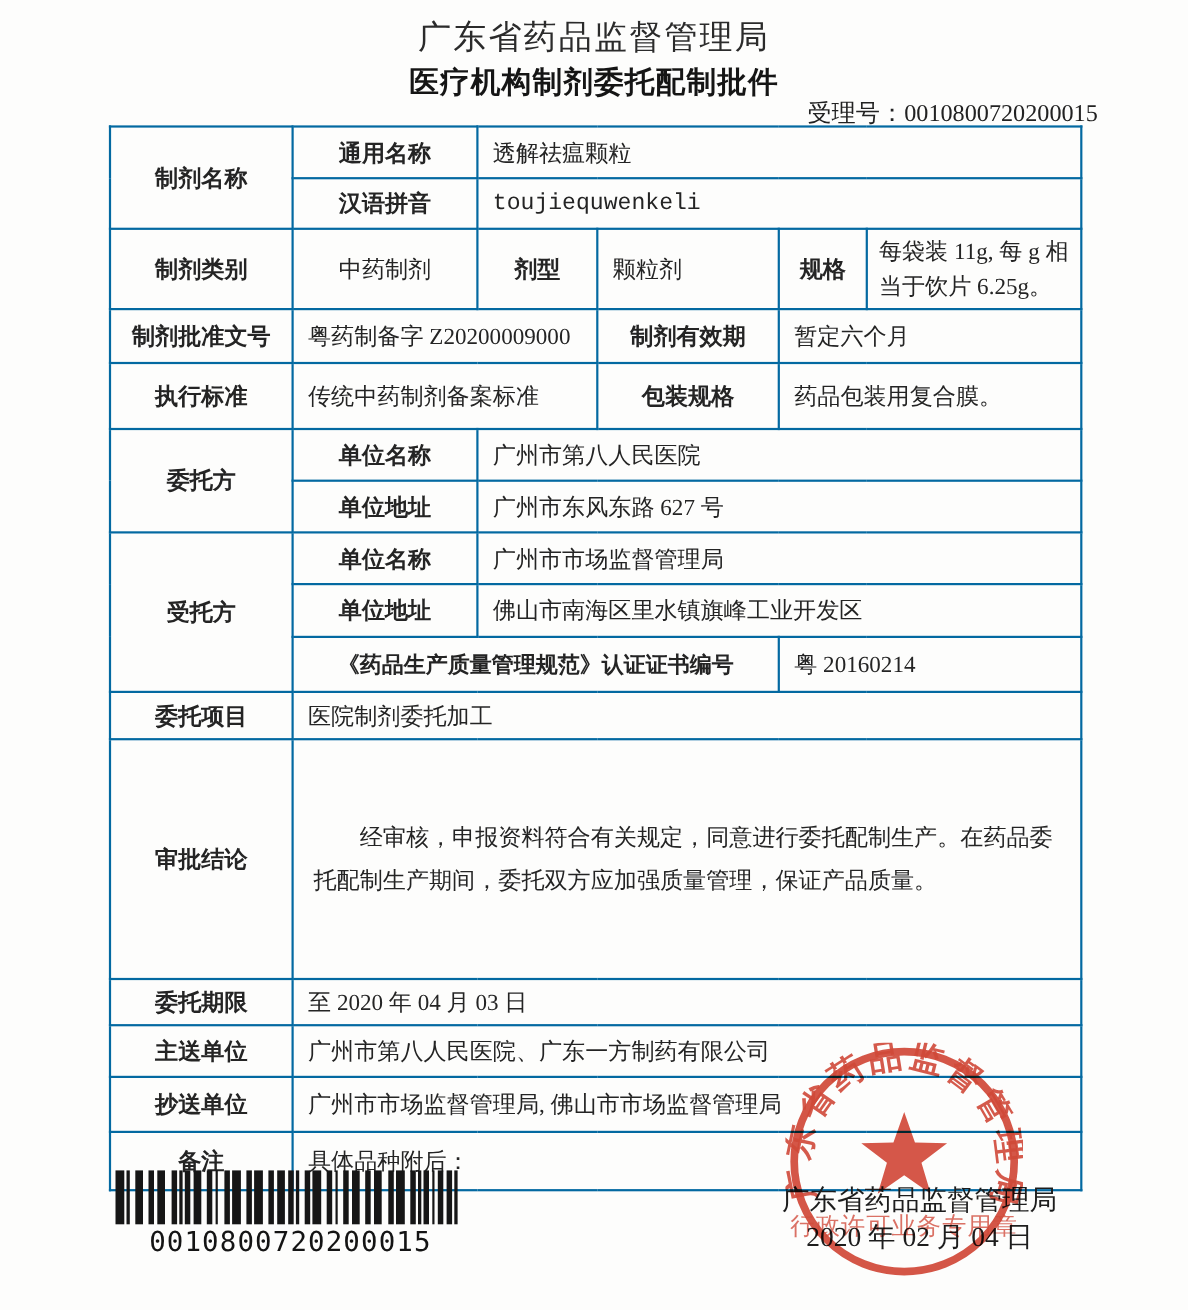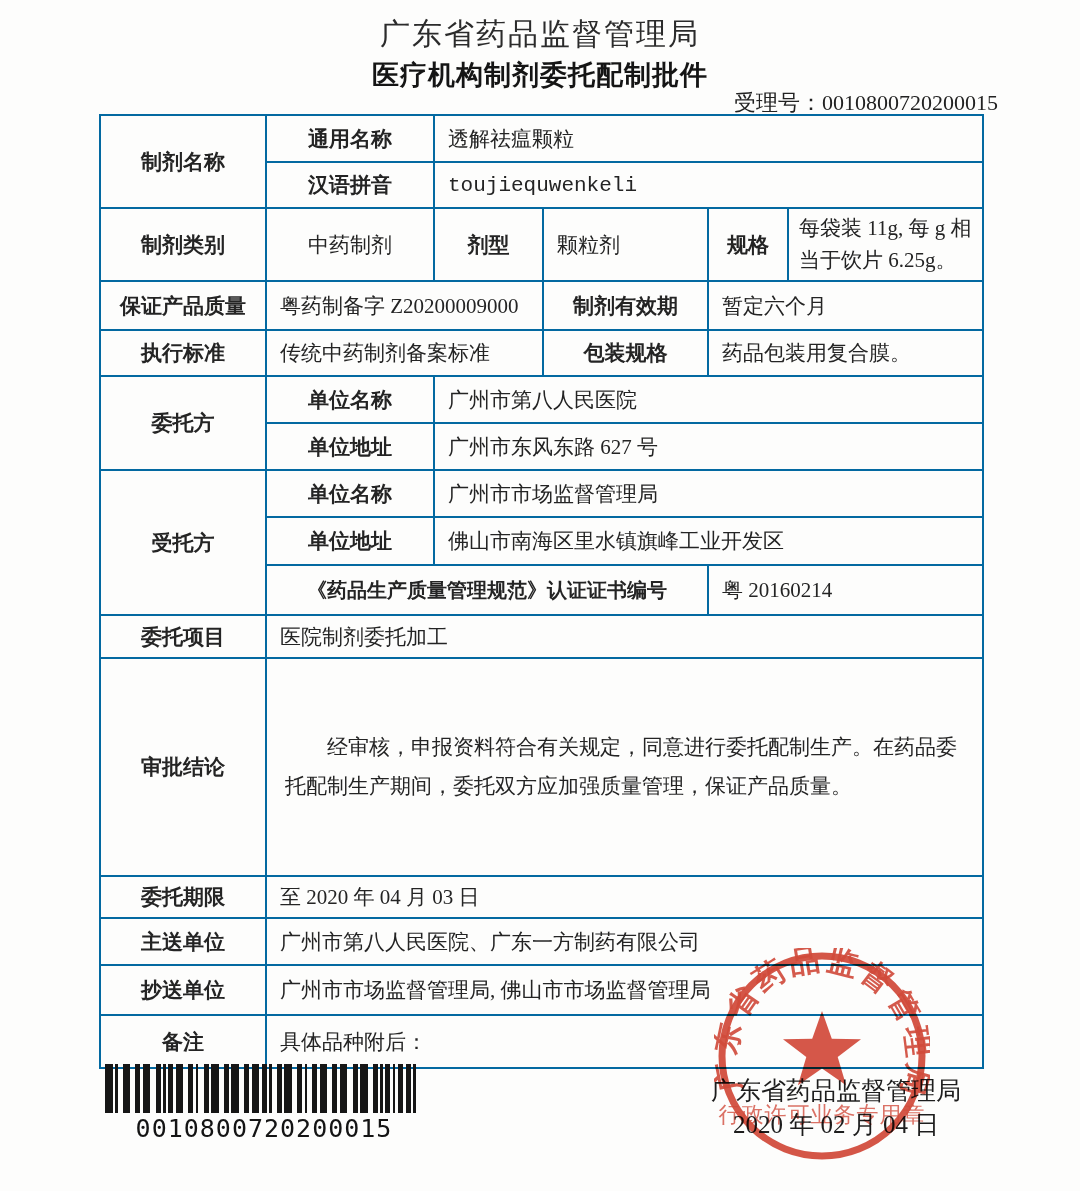--- a/index.html
+++ b/index.html
@@ -44,21 +44,21 @@
     font-family:"Liberation Sans","DejaVu Sans",sans-serif;
     font-weight:700; text-align:center; color:#161616;
     padding:2px 2px;
   }
   td.val { text-align:left; padding:2px 8px 2px 13px; }
   td.ctr { text-align:center; padding:2px 4px; }
   td.spec { font-size:20px; line-height:1.5; padding:4px 6px 4px 10px; }
   td.mono { font-family:"Liberation Mono","DejaVu Sans Mono",monospace; font-size:21px; }
   td.concl { padding:17px 18px; text-indent:2em; line-height:1.85; font-size:22px; }
   tr.hr1{height:47px} tr.hr2{height:46px} tr.hr3{height:62px} tr.hr4{height:49px}
-  tr.hr5{height:46px} tr.hr6{height:47px} tr.hr7{height:47px} tr.hr8{height:47px}
+  tr.hr5{height:60px} tr.hr6{height:47px} tr.hr7{height:47px} tr.hr8{height:47px}
   tr.hr9{height:48px} tr.hr10{height:50px} tr.hr11{height:43px} tr.hr12{height:218px}
   tr.hr13{height:42px} tr.hr14{height:47px} tr.hr15{height:50px} tr.hr16{height:53px}
   .barcode {
     position:absolute; left:105px; top:1064px; width:318px; height:49px;
     display:flex; align-items:stretch;
   }
   .barcode span { height:100%; }
   .barcode-number {
     position:absolute; left:105px; top:1114px; width:318px;
     text-align:center;
@@ -113,21 +113,21 @@
   </tr>
   <tr class="hr3">
     <td class="lbl">制剂类别</td>
     <td class="ctr">中药制剂</td>
     <td class="lbl">剂型</td>
     <td class="val">颗粒剂</td>
     <td class="lbl">规格</td>
     <td class="val spec">每袋装 11g, 每 g 相当于饮片 6.25g。</td>
   </tr>
   <tr class="hr4">
-    <td class="lbl">保证产品质量</td>
+    <td class="lbl">制剂批准文号</td>
     <td class="val" colspan="2">粤药制备字 Z20200009000</td>
     <td class="lbl">制剂有效期</td>
     <td class="val" colspan="2">暂定六个月</td>
   </tr>
   <tr class="hr5">
     <td class="lbl">执行标准</td>
     <td class="val" colspan="2">传统中药制剂备案标准</td>
     <td class="lbl">包装规格</td>
     <td class="val" colspan="2">药品包装用复合膜。</td>
   </tr>

